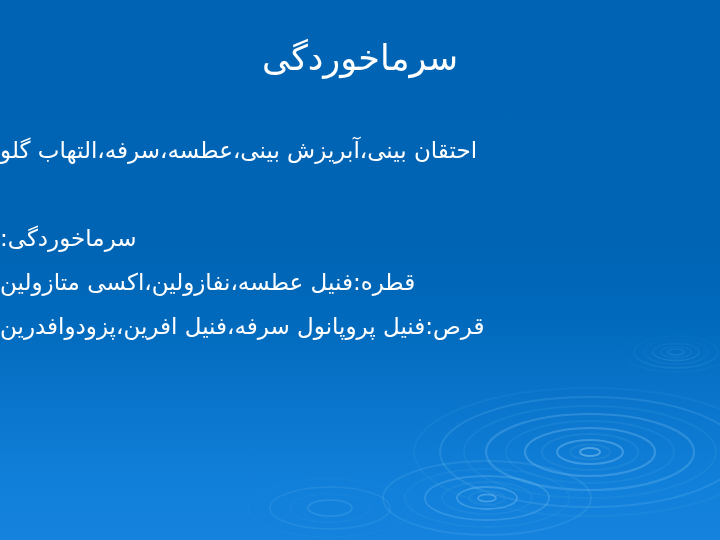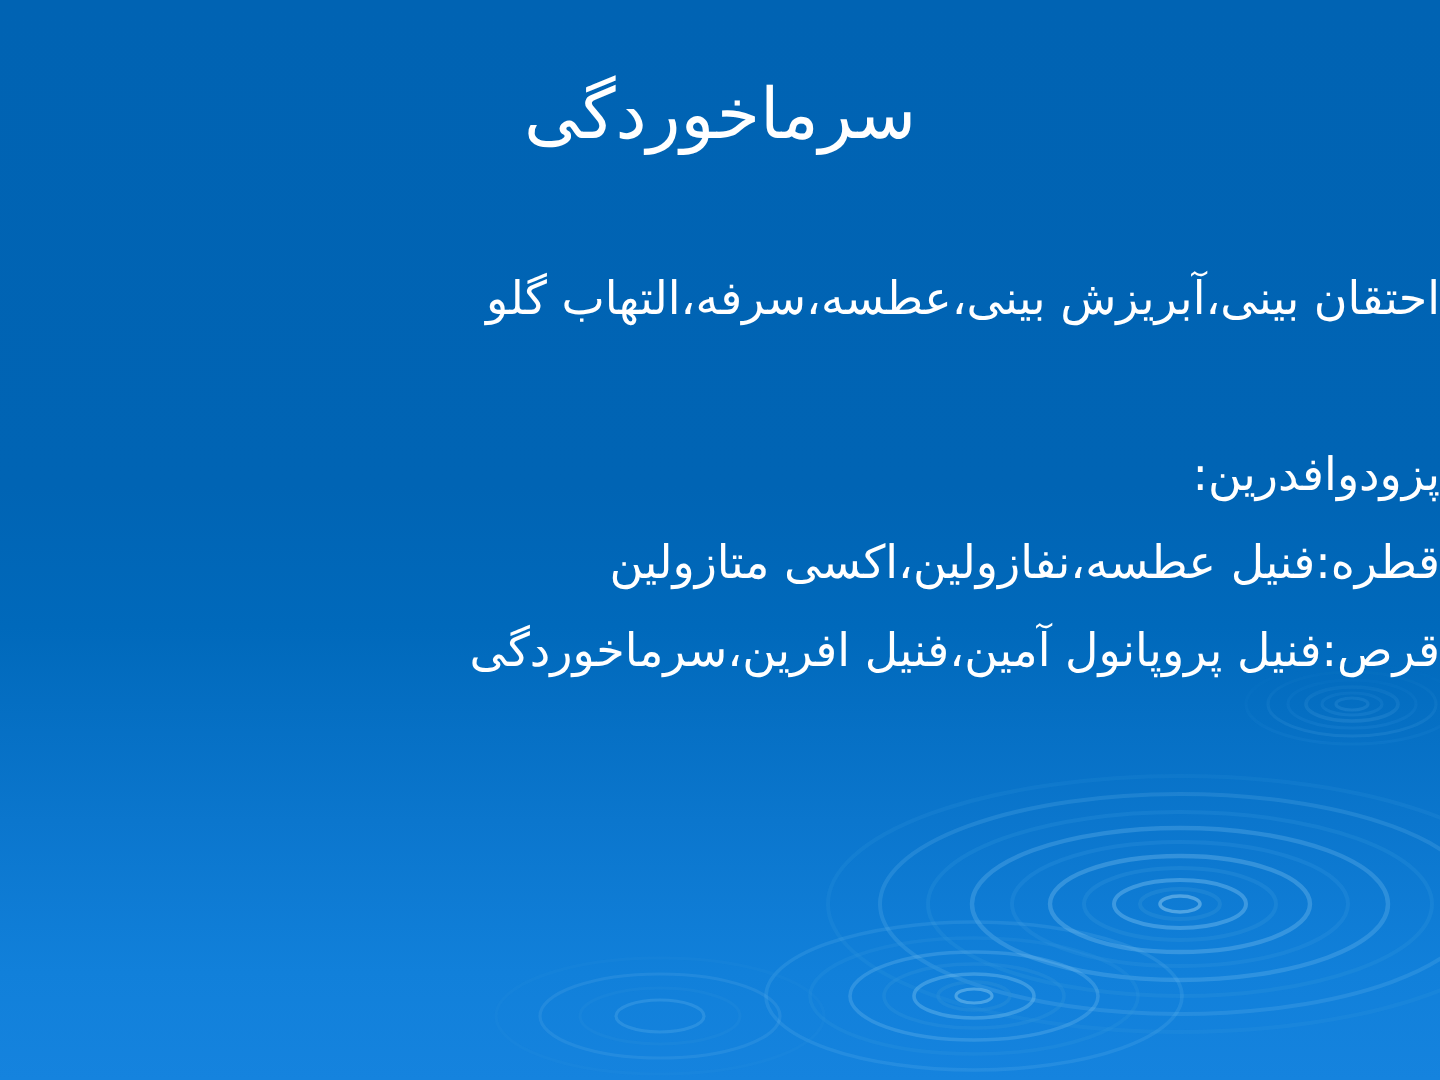--- a/index.html
+++ b/index.html
@@ -53,21 +53,21 @@
     line-height: 44px;
     font-weight: 400;
     white-space: nowrap;
   }
   #body-block {
     position: absolute;
     top: 128px;
     left: 0;
     width: 720px;
     color: #ffffff;
-    text-align: right;
+    text-align: left;
   }
   .para {
     font-size: 23px;
     line-height: 44px;
     white-space: nowrap;
     color: #ffffff;
   }
   .para.blank { height: 44px; }
   .p-line1 { margin-bottom: 0px; }
 </style>
@@ -139,20 +139,20 @@
     </svg>
   </div>
 
   <div id="title">سرماخوردگی</div>
 
   <div id="body-block">
     <div class="para p-line1">احتقان بینی،آبریزش بینی،عطسه،سرفه،التهاب گلو</div>
 
     <div class="para blank"></div>
 
-    <div class="para">پزودوافدرین:</div>
+    <div class="para">سرماخوردگی:</div>
 
     <div class="para">قطره:فنیل عطسه،نفازولین،اکسی متازولین</div>
 
-    <div class="para">قرص:فنیل پروپانول آمین،فنیل افرین،سرماخوردگی</div>
+    <div class="para">قرص:فنیل پروپانول سرفه،فنیل افرین،پزودوافدرین</div>
   </div>
 
 </div>
 
 </body></html>

